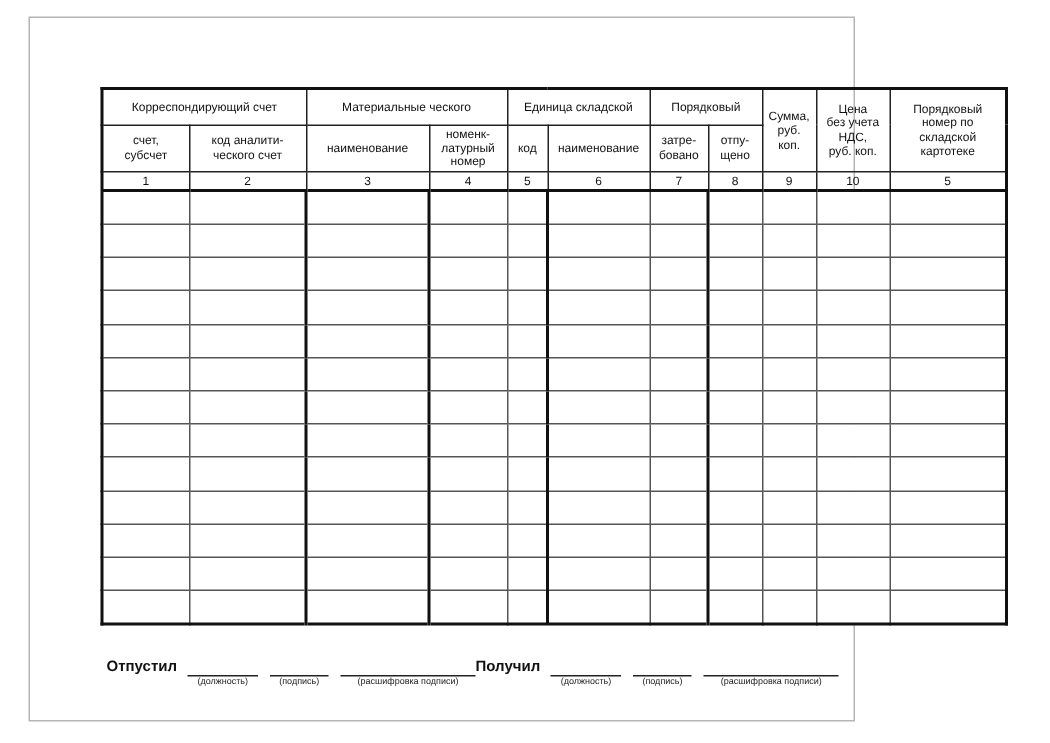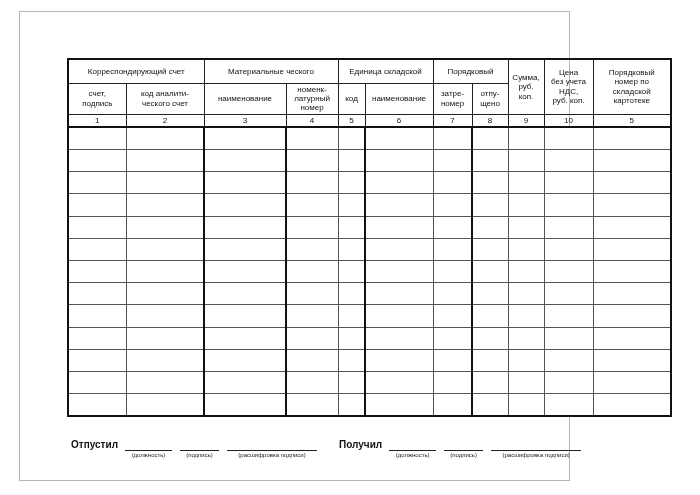--- a/index.html
+++ b/index.html
@@ -29,21 +29,21 @@
   tr.row-nums th { height: 12px; font-size: 8px; border-bottom: 2px solid #111111; }
   tbody.grid td { height: 21.5px; background: #ffffff; }
   td.bR, th.bR-none { border-right-width: 1px; }
   tbody.grid td.bR { border-right: 2px solid #111111; }
 
   .sig-footer {
     position: absolute; left: 51px; top: 425px;
     display: flex; align-items: flex-end;
   }
   .sig-section { display: flex; align-items: flex-start; }
-  .sig-section + .sig-section { margin-left: 22px; }
+  .sig-section + .sig-section { }
   .sig-title { font-size: 10px; font-weight: bold; padding-top: 2px; color: #111111; }
   .sig-field { margin-left: 8px; text-align: center; }
   .sig-field:first-of-type { margin-left: 7px; }
   .sig-line { border-top: 1px solid #222222; margin-top: 13px; height: 0; }
   .sig-caption { display: block; font-size: 6px; color: #222222; padding-top: 1px; white-space: nowrap; }
   .w-pos { width: 47px; }
   .w-sig { width: 39px; }
   .w-dec { width: 90px; }
 </style>
 </head>
@@ -78,31 +78,31 @@
 без учета
 НДС,
 руб. коп.</th>
         <th rowspan="2">Порядковый
 номер по
 складской
 картотеке</th>
       </tr>
       <tr class="row-subs">
         <th>счет,
-подпись</th>
+субсчет</th>
         <th>код аналити-
 ческого счет</th>
         <th>наименование</th>
         <th>номенк-
 латурный
 номер</th>
         <th>код</th>
         <th>наименование</th>
         <th>затре-
-номер</th>
+бовано</th>
         <th>отпу-
 щено</th>
       </tr>
       <tr class="row-nums">
         <th>1</th>
         <th>2</th>
         <th>3</th>
         <th>4</th>
         <th>5</th>
         <th>6</th>

